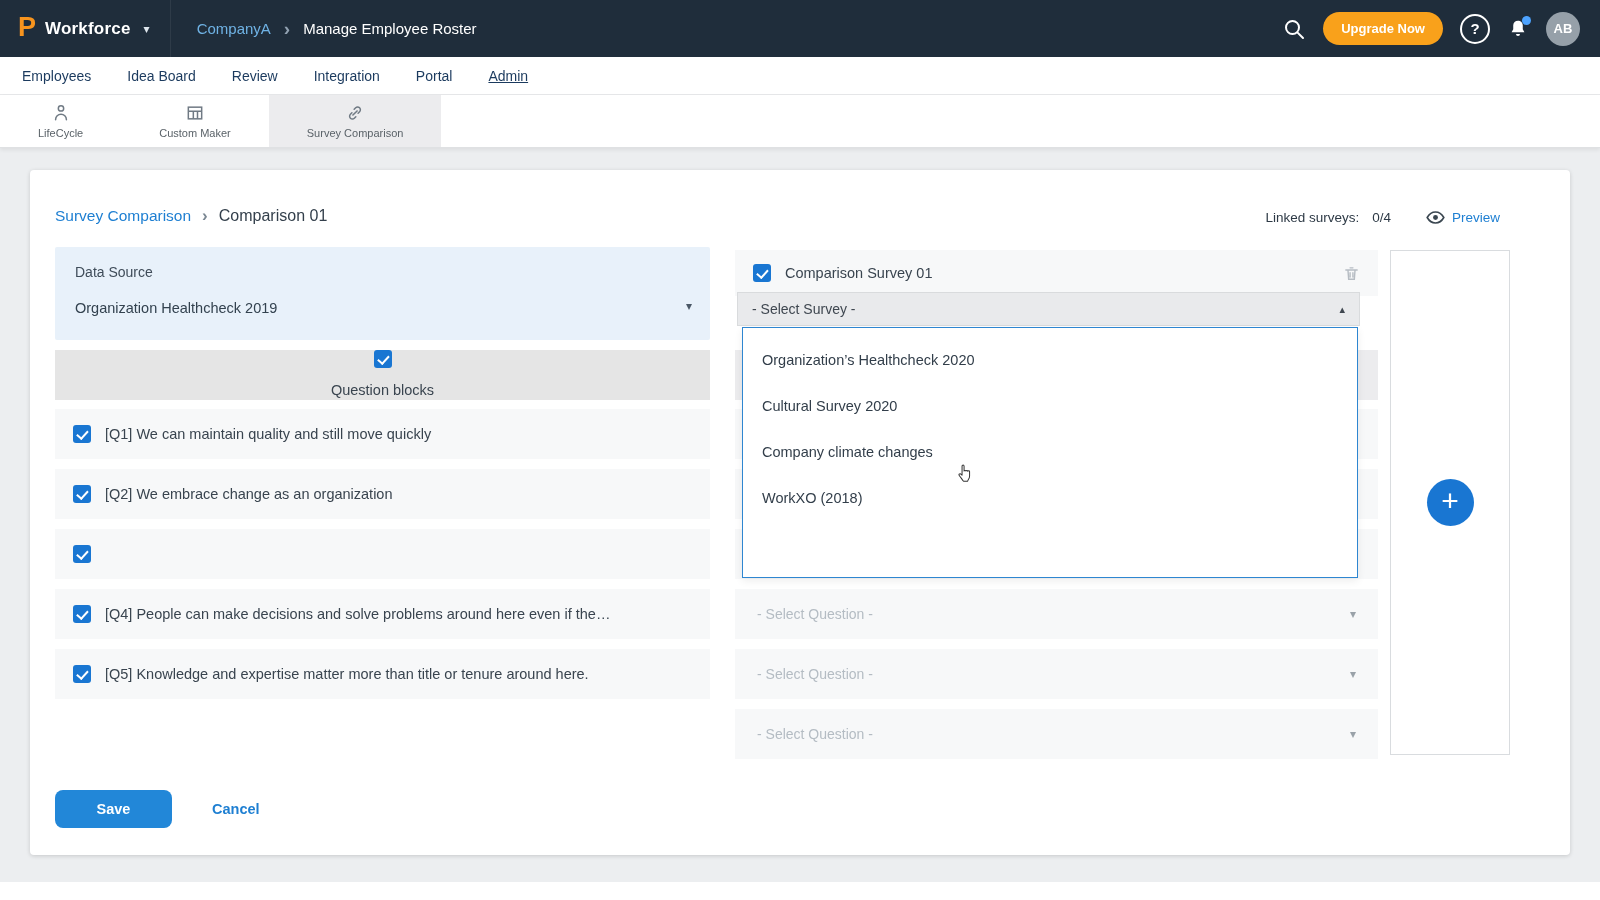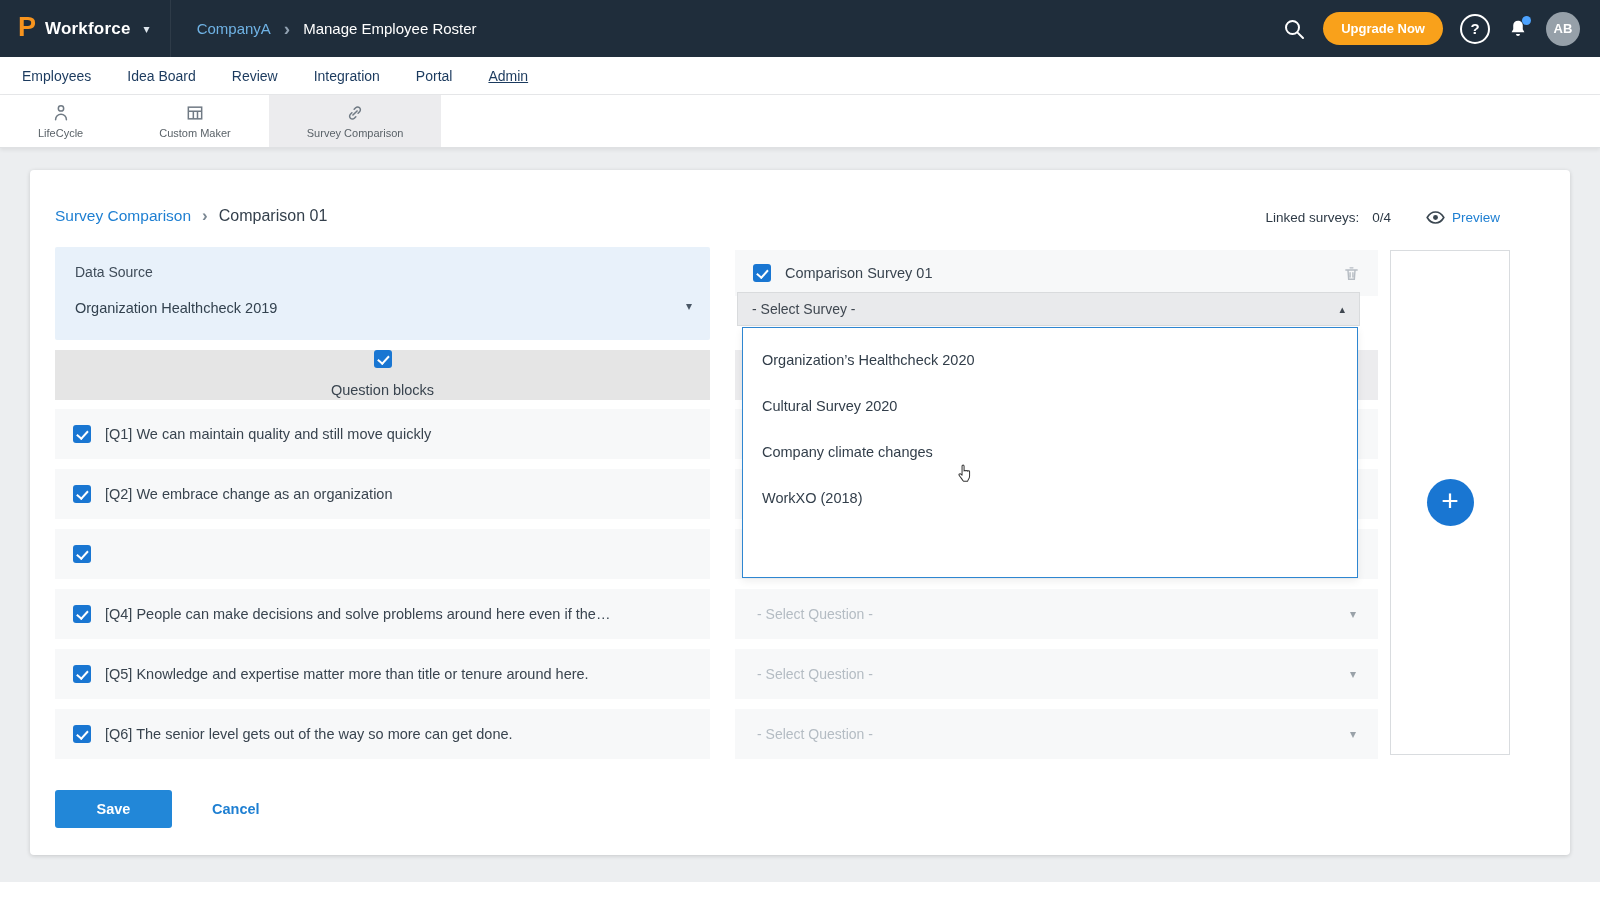--- a/index.html
+++ b/index.html
@@ -163,21 +163,21 @@
     display:flex; align-items:center; justify-content:center;
   }
   .add-btn {
     width:47px; height:47px; border-radius:50%; background:#1976d2; border:none;
     color:#fff; font-size:30px; line-height:1; cursor:pointer;
     display:flex; align-items:center; justify-content:center; padding-bottom:3px;
   }
 
   .save-btn {
     position:absolute; left:25px; top:620px; width:117px; height:38px;
-    background:#2287d8; color:#fff; border:none; border-radius:3px;
+    background:#2287d8; color:#fff; border:none; border-radius:8px;
     font-size:14.5px; font-weight:bold; cursor:pointer;
     font-family:"Liberation Sans", sans-serif;
   }
   .cancel-btn {
     position:absolute; left:182px; top:620px; height:38px;
     display:flex; align-items:center; color:#1e7fd2; font-weight:bold; font-size:14.5px;
     background:none; border:none; cursor:pointer; font-family:"Liberation Sans", sans-serif;
   }
 
   .cursor-hand { position:absolute; left:925px; top:292px; z-index:9; }
@@ -310,24 +310,20 @@
     <span class="cb"></span>
   </div>
   <div class="row" style="top:419px">
     <span class="cb"></span>
     <span class="row-label">[Q4] People can make decisions and solve problems around here even if the…</span>
   </div>
   <div class="row" style="top:479px">
     <span class="cb"></span>
     <span class="row-label">[Q5] Knowledge and expertise matter more than title or tenure around here.</span>
   </div>
-  <div class="row" style="top:539px">
-    <span class="cb"></span>
-    <span class="row-label">[Q6] The senior level gets out of the way so more can get done.</span>
-  </div>
 
   <div class="cmp-header">
     <span class="cb"></span>
     <span class="cmp-title">Comparison Survey 01</span>
     <button class="trash-btn">
       <span style="display:flex">
         <svg width="17" height="17" viewBox="0 0 24 24" fill="none" stroke="#b6bcc3" stroke-width="2" stroke-linecap="round">
           <path d="M4 7h16M10 4h4M7 7l1 13h8l1-13M10 11v6M14 11v6"></path>
         </svg>
       </span>

